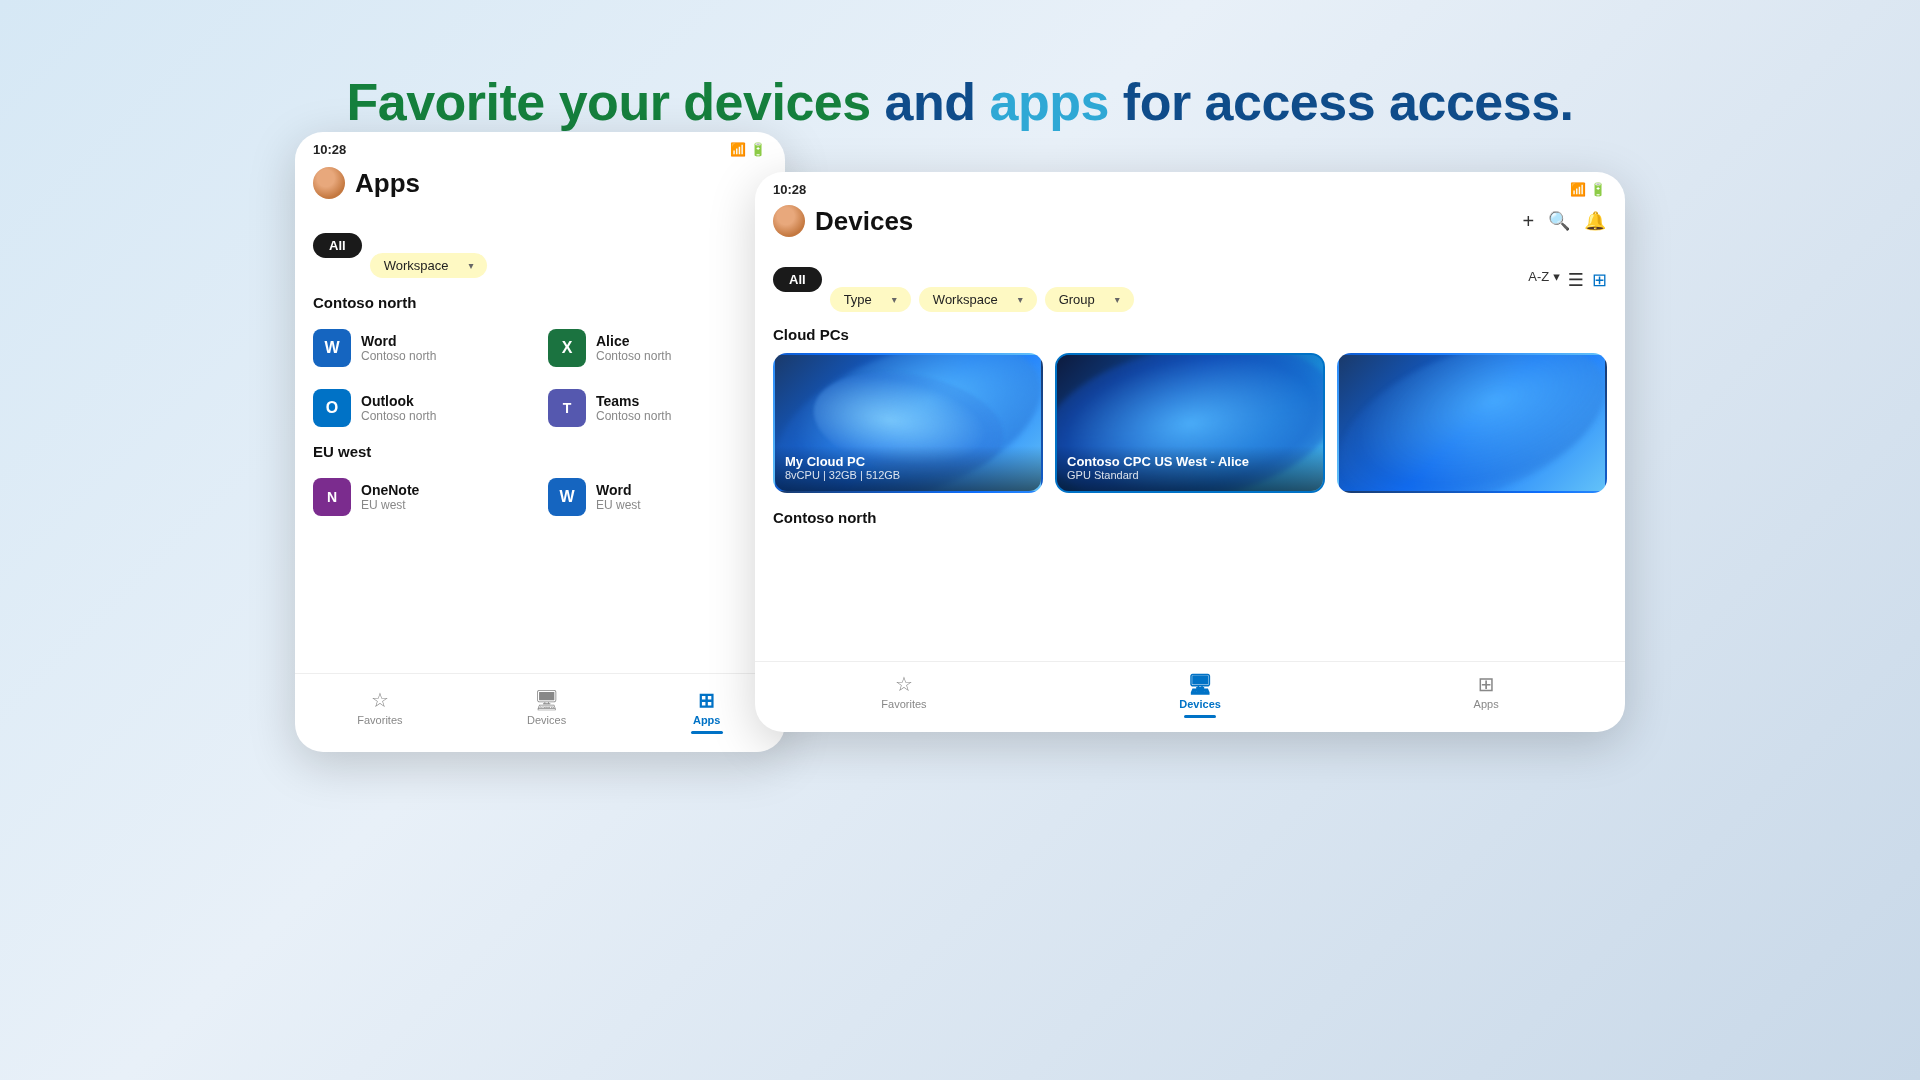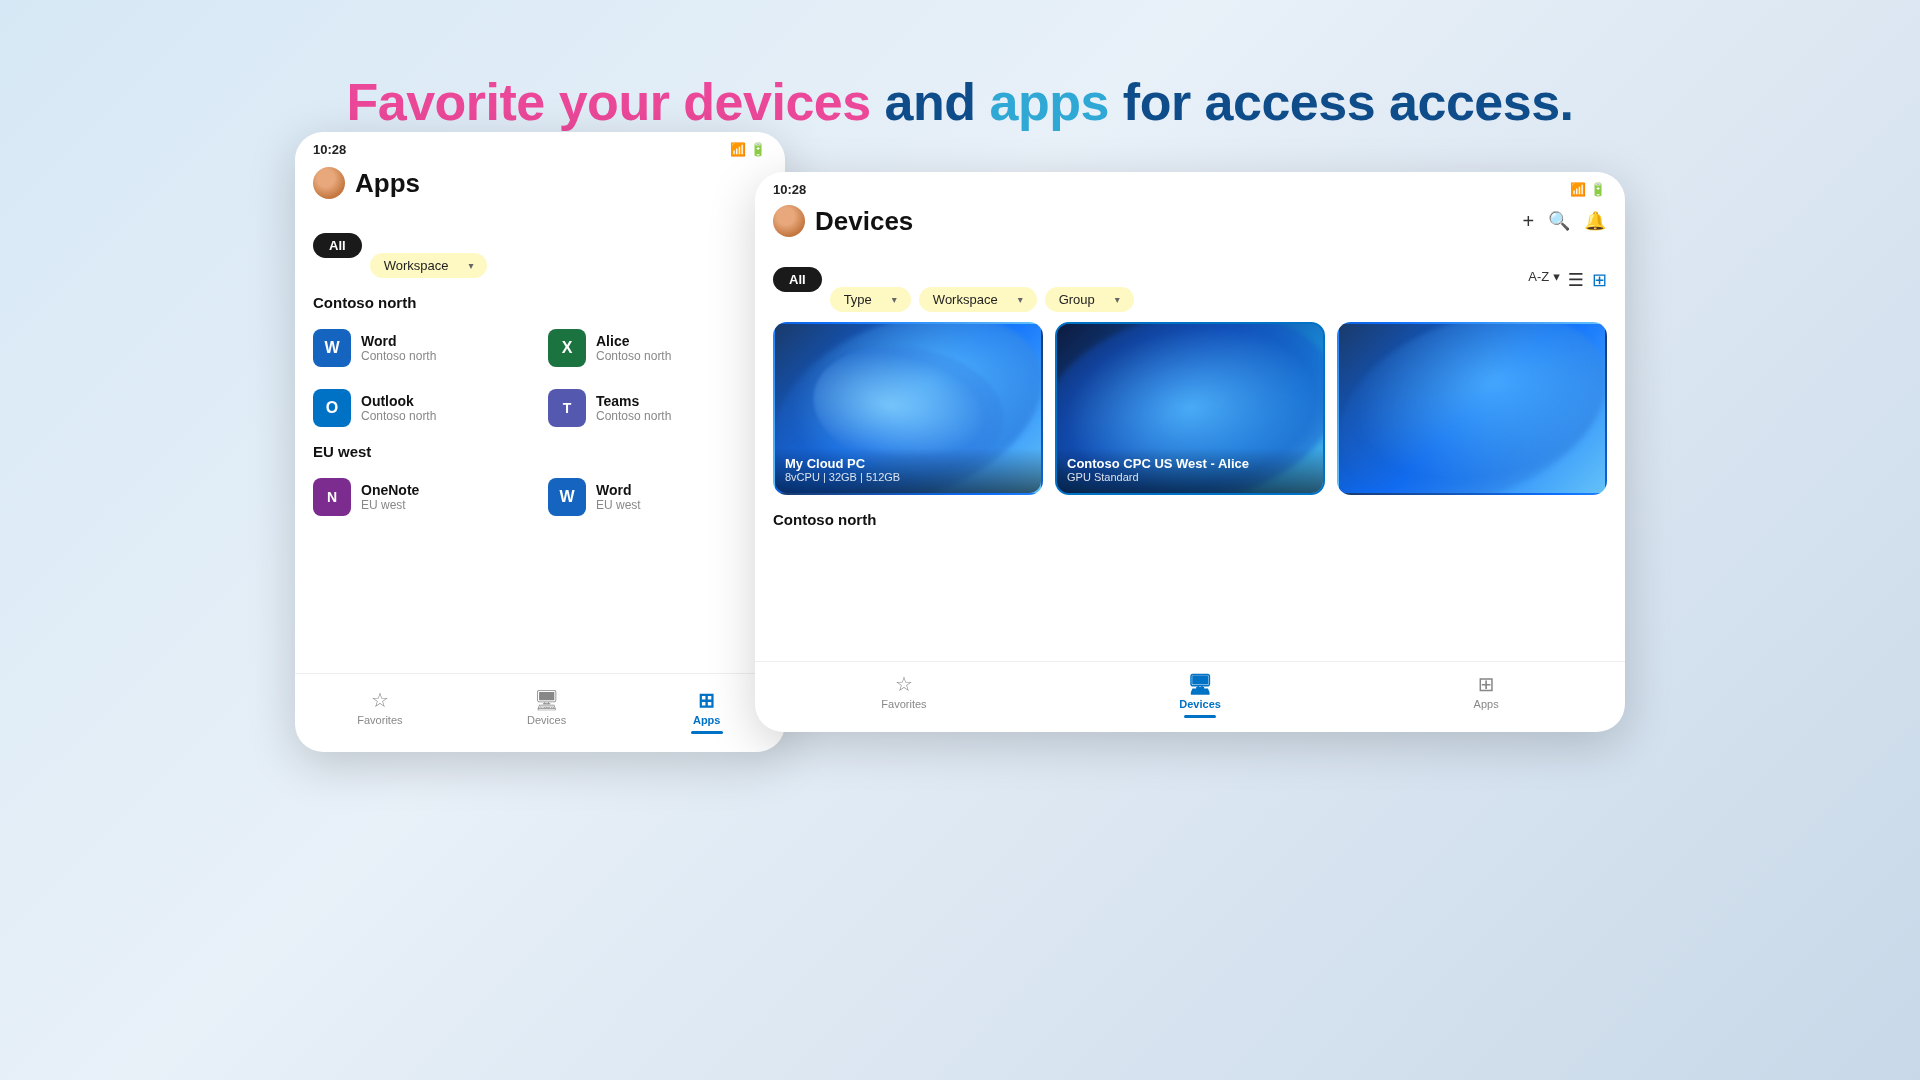--- a/index.html
+++ b/index.html
@@ -236,21 +236,21 @@
       display: grid;
       grid-template-columns: repeat(2, 1fr);
       gap: 12px;
       margin-bottom: 16px;
     }
     .device-card {
       border-radius: 14px;
       overflow: hidden;
       cursor: pointer;
       position: relative;
-      height: 173px;
+      height: 140px;
       border: 2px solid transparent;
     }
     .device-card.selected { border-color: #0072c6; }
     .cloud-pc-bg {
       width: 100%; height: 100%;
       display: flex; align-items: center; justify-content: center;
       position: relative;
     }
     .cloud-bg-1 {
       background: linear-gradient(135deg, #1a3a6b 0%, #0d6efd 50%, #63c2f8 100%);
@@ -349,21 +349,21 @@
       position: relative;
       z-index: 1;
       display: flex;
       align-items: flex-start;
     }
   </style>
 </head>
 <body>
 
 <div style="text-align:center; margin-top:36px;">
-  <h1 class="hero-title"><span style="color:#ec4899;">Favorite your devices </span><span style="color:#0f4c8a;">and </span><span style="color:#2fa8d5;">apps</span><span style="color:#0f4c8a;"> for </span><span style="color:#0f4c8a;">access access.</span></h1>
+  <h1 class="hero-title"><span style="color:#15803d;">Favorite your devices </span><span style="color:#0f4c8a;">and </span><span style="color:#2fa8d5;">apps</span><span style="color:#0f4c8a;"> for </span><span style="color:#0f4c8a;">access access.</span></h1>
 </div>
 
 <div class="screenshots-wrapper">
 
   <div class="phone-left">
     <div class="status-bar">
       <span>10:28</span>
       <div class="status-icons">
         <span>📶</span>
         <span>🔋</span>
@@ -488,20 +488,21 @@
           <span>A-Z</span>
           <span>▾</span>
         </div>
         <span class="view-btn" style="font-size:18px;">☰</span>
         <span class="view-btn active" style="font-size:18px; color:#0072c6;">⊞</span>
       </div>
     </div>
 
     <div class="devices-scroll">
 
+      <div class="section-title">Cloud PCs</div>
       <div class="devices-grid">
 
         <div class="device-card cloud-bg-1">
           <div class="cloud-pc-bg cloud-bg-1">
             <div class="wave-shape wave-1"></div>
             <div class="wave-shape wave-2" style="transform:rotate(10deg) scale(0.9); opacity:0.7;"></div>
           </div>
           <div class="device-card-overlay">
             <div class="device-name">My Cloud PC</div>
             <div class="device-spec">8vCPU | 32GB | 512GB</div>

